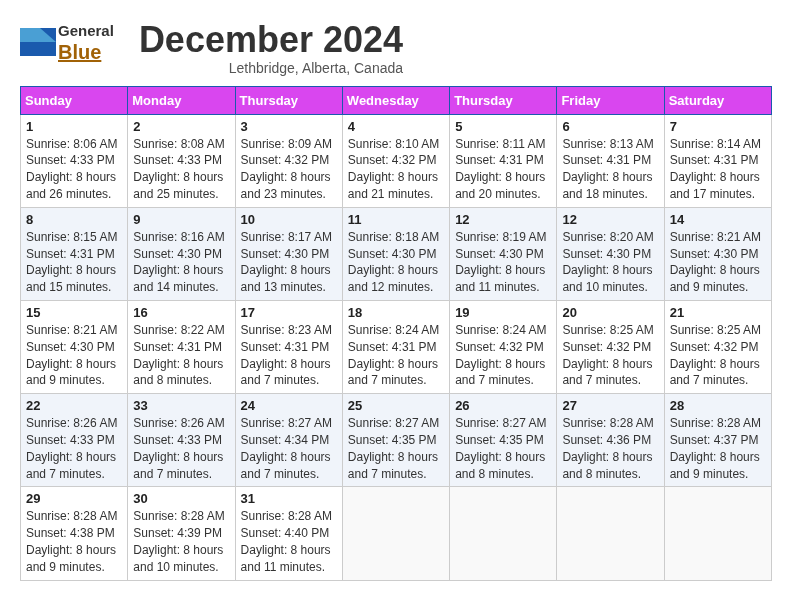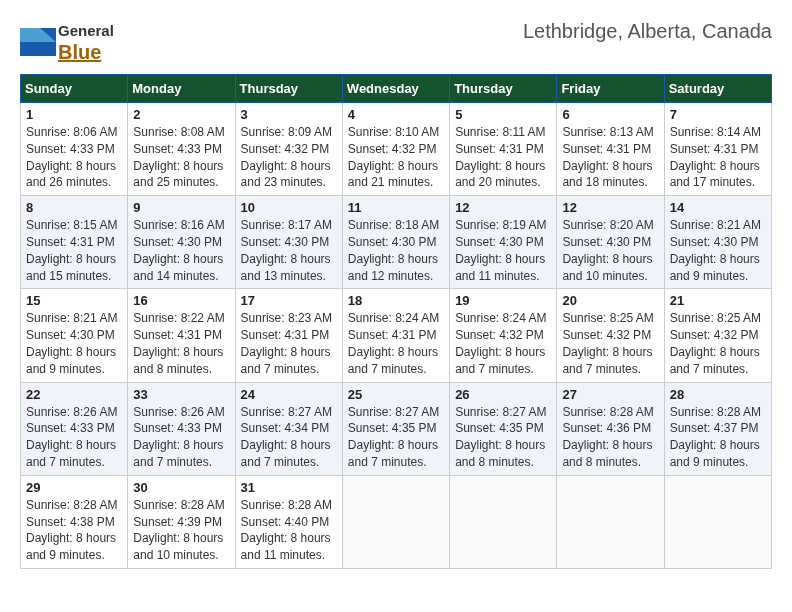--- a/index.html
+++ b/index.html
@@ -5,23 +5,23 @@
     * { box-sizing: border-box; margin: 0; padding: 0; }
     body {
       font-family: Arial, sans-serif;
       background: #fff;
       width: 792px;
       min-height: 612px;
       padding: 20px;
     }
     .header-area {
       display: flex;
-      justify-content: space-between;
       align-items: flex-start;
       margin-bottom: 10px;
+      gap: 25px;
     }
     .logo {
       display: flex;
       align-items: center;
       font-size: 18px;
       font-weight: bold;
     }
     .logo-icon {
       width: 36px;
       height: 28px;
@@ -29,30 +29,30 @@
       position: relative;
     }
     .title-block { text-align: right; }
     .month-title {
       font-size: 36px;
       font-weight: bold;
       color: #333;
       line-height: 1.1;
     }
     .location-title {
-      font-size: 20px;
+      font-size: 14px;
       color: #555;
     }
     .calendar {
       width: 100%;
       border-collapse: collapse;
       font-size: 11px;
     }
     .calendar th {
-      background: #14532d;
+      background: #d946ef;
       color: #fff;
       padding: 6px 4px;
       text-align: left;
       font-size: 13px;
       font-weight: bold;
       border: 1px solid #1a5aad;
     }
     .calendar td {
       border: 1px solid #ccc;
       vertical-align: top;
@@ -87,20 +87,21 @@
       <rect x="0" y="14" width="36" height="14" fill="#1a5aad"></rect>
       <rect x="0" y="0" width="36" height="14" fill="#4a9fd4"></rect>
       <polygon points="20,0 36,0 36,14" fill="#1a5aad"></polygon>
     </svg>
     <div>
       <span style="color:#333;font-weight:bold;font-size:15px;">General</span><br>
       <span style="color:#a16207;font-weight:bold;font-size:20px;text-decoration:underline;">Blue</span>
     </div>
   </div>
   <div class="title-block">
+    <div class="month-title">December 2024</div>
     <div class="location-title">Lethbridge, Alberta, Canada</div>
   </div>
 </div>
 
 <table class="calendar">
   <thead>
     <tr id="weekday-header">
         <th>Sunday</th>
         <th>Monday</th>
         <th>Thursday</th>

